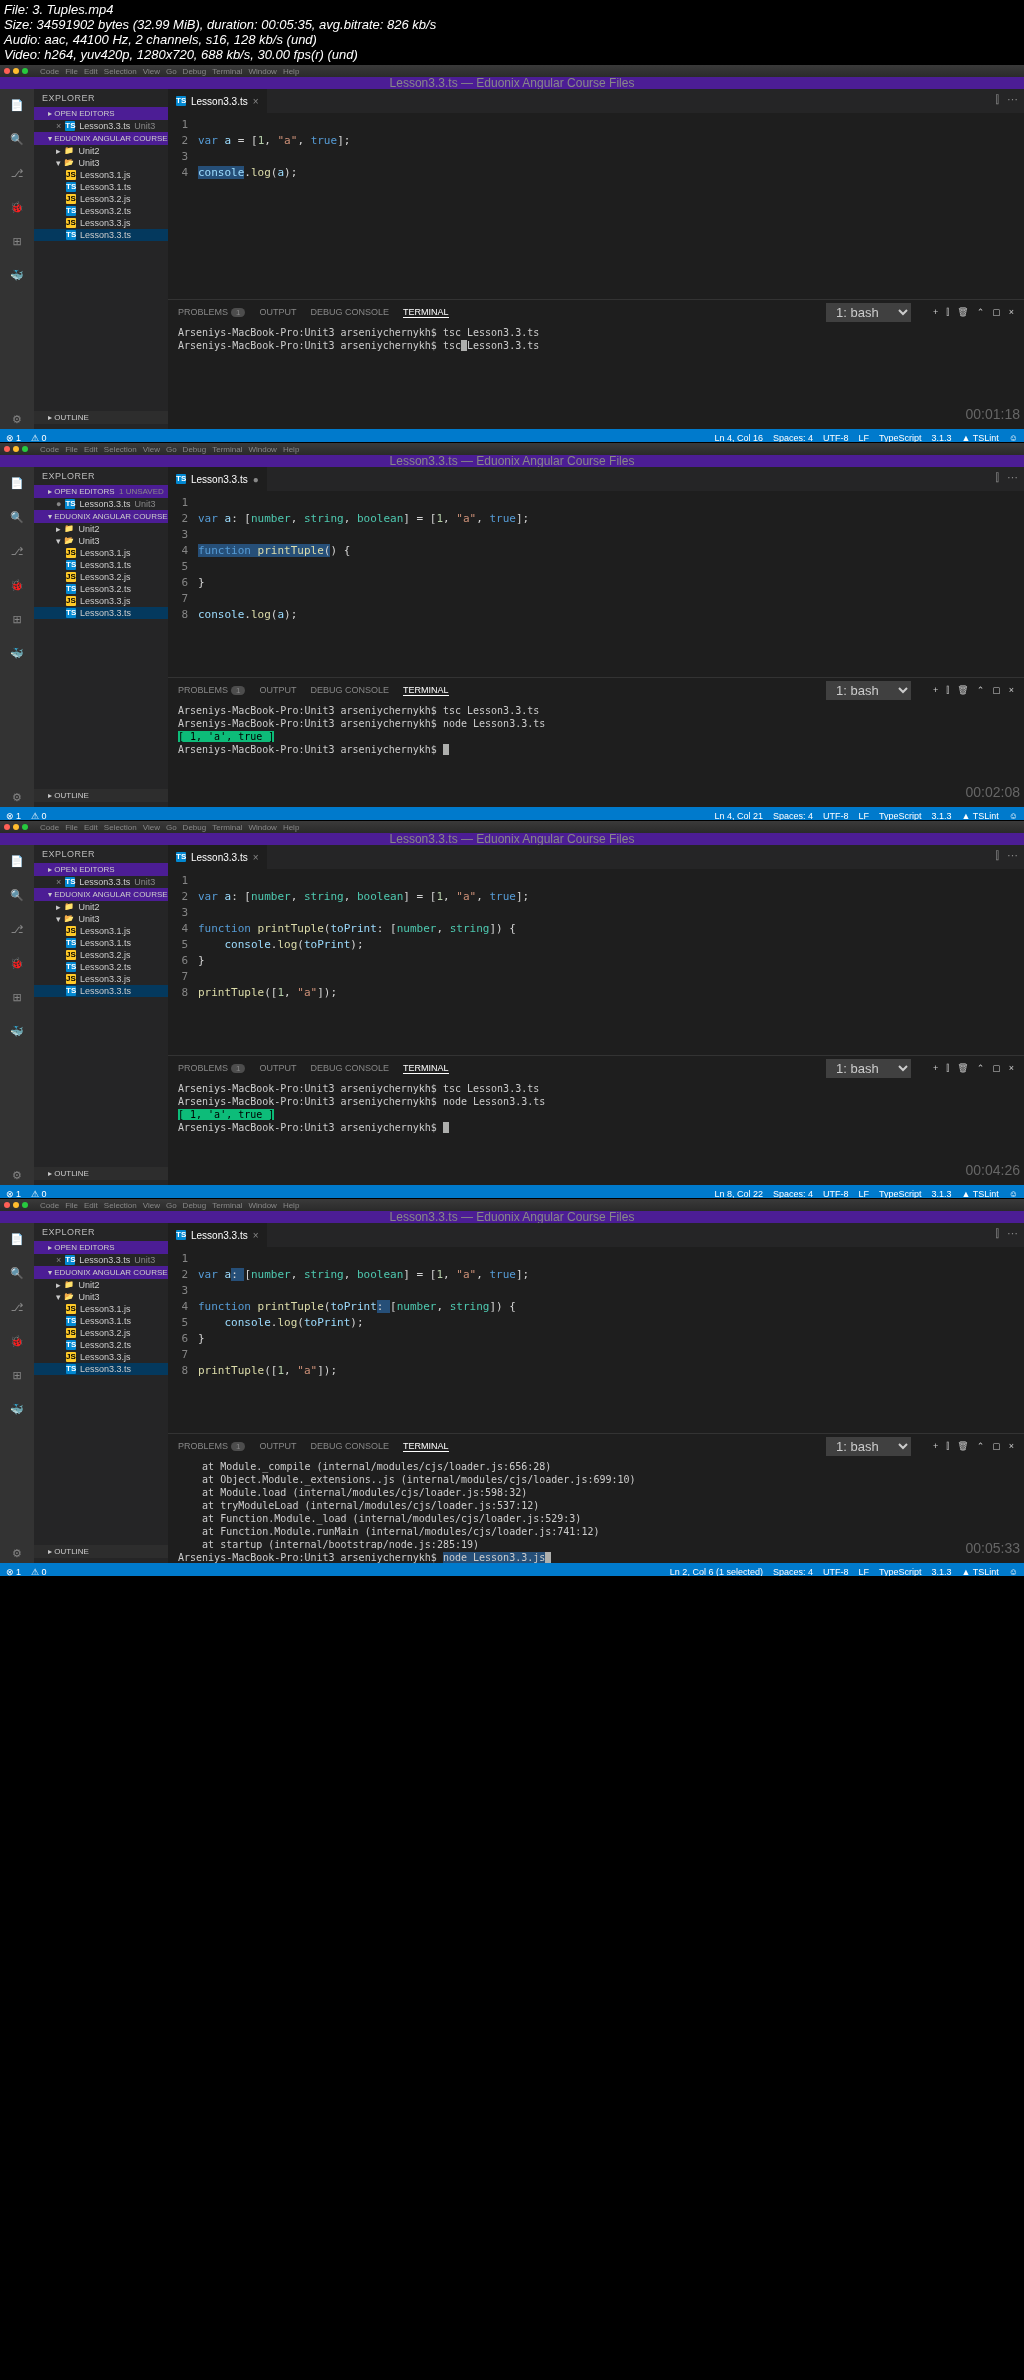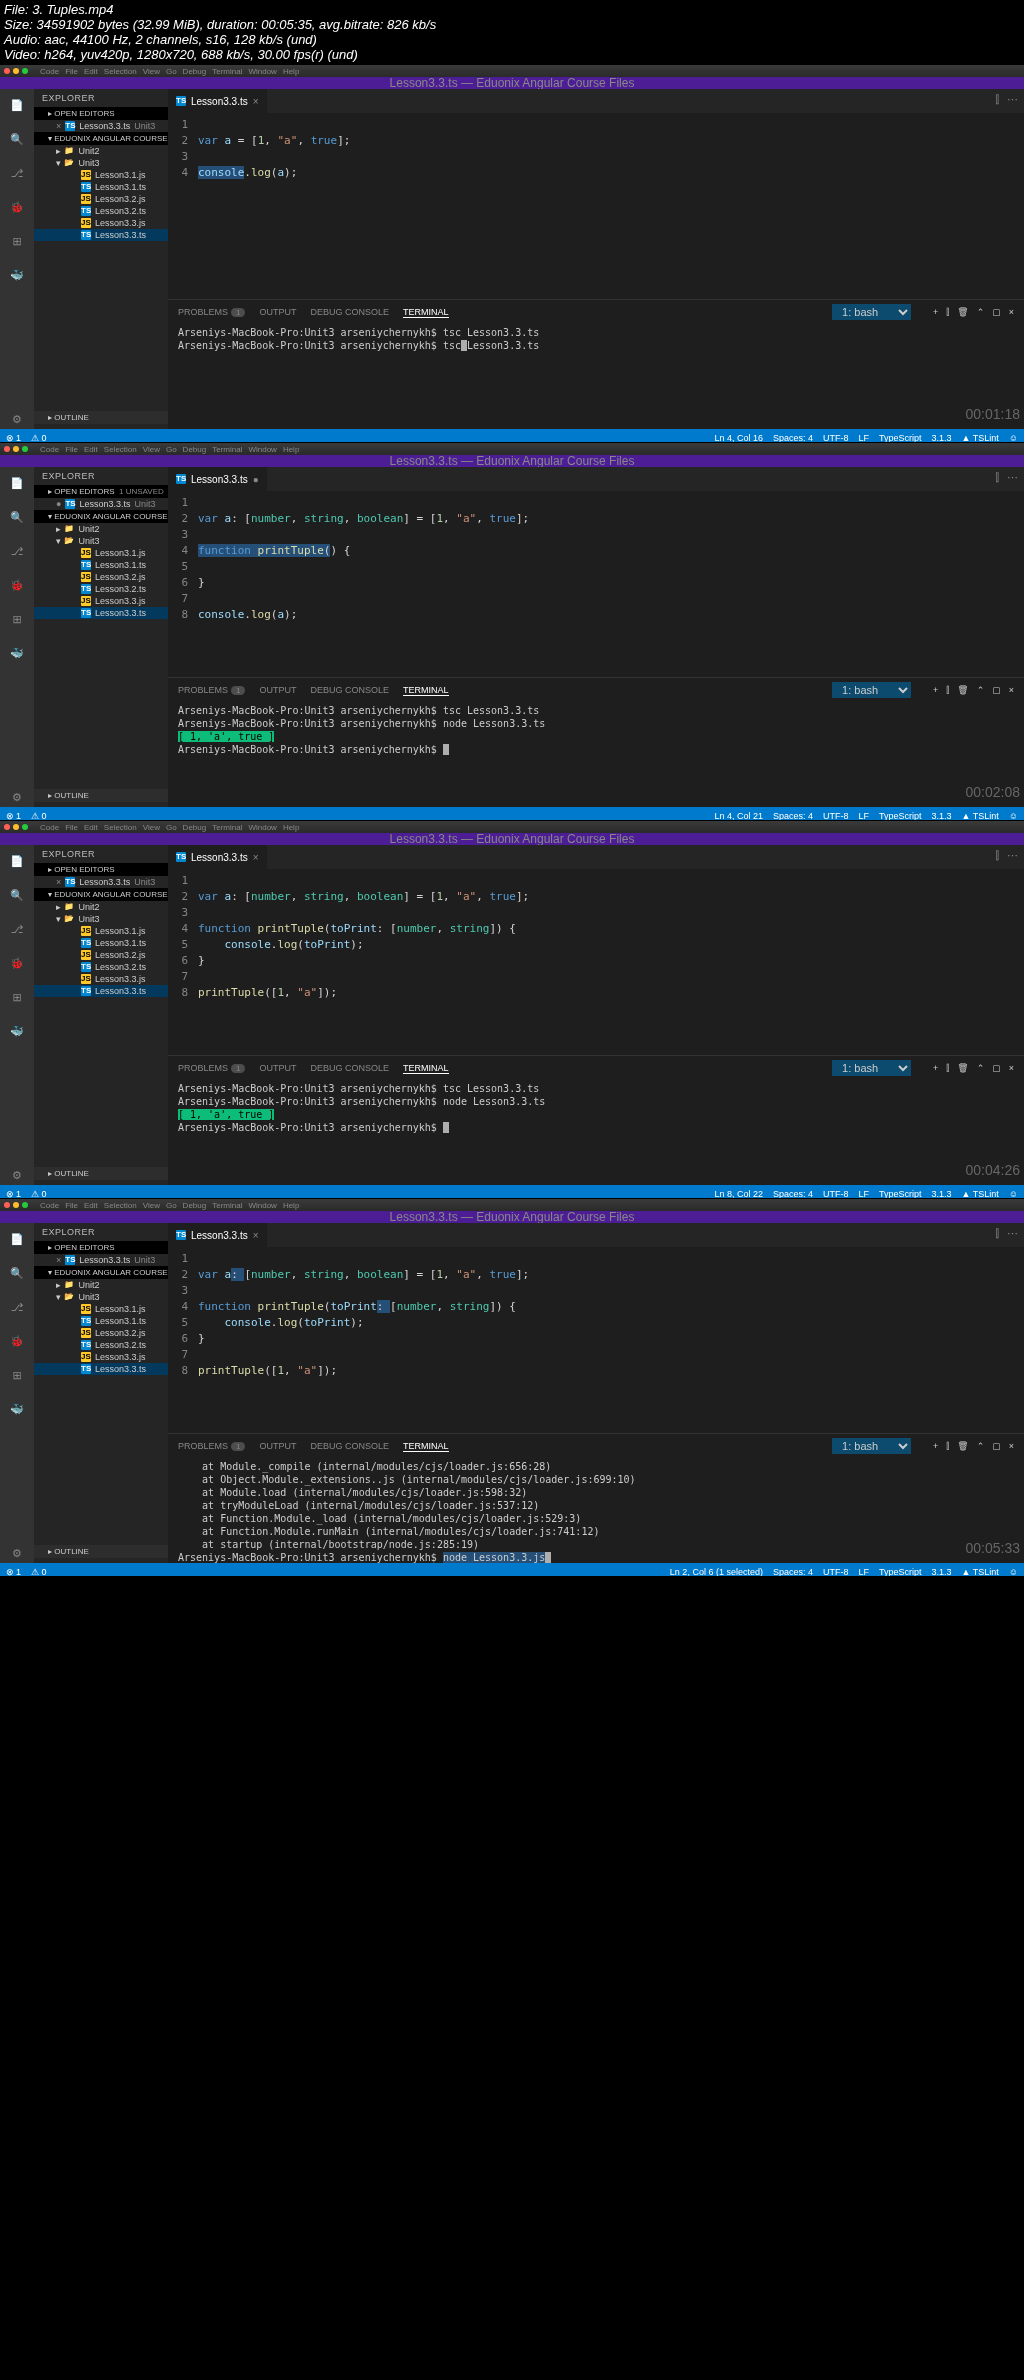--- a/index.html
+++ b/index.html
@@ -11,25 +11,25 @@
 .tl i { width:6px; height:6px; border-radius:50%; display:block; }
 .tl i:nth-child(1){background:#ff5f56;} .tl i:nth-child(2){background:#ffbd2e;} .tl i:nth-child(3){background:#27c93f;}
 .wintitle { height:12px; background:#4c1d95; font-size:12px; color:#888; text-align:center; line-height:12px; }
 .vsc { display:flex; height:340px; }
 .actbar { width:34px; background:#333; display:flex; flex-direction:column; align-items:center; padding-top:6px; gap:14px; }
 .actbar .ic { width:20px; height:20px; display:flex; align-items:center; justify-content:center; color:#858585; cursor:pointer; }
 .actbar .ic.active { color:#fff; }
 .actbar .spacer { flex:1; }
 .sidebar { width:134px; background:#252526; color:#ccc; font-size:9px; overflow:hidden; }
 .sidebar .hdr { padding:4px 8px; font-size:9px; color:#bbb; text-transform:uppercase; letter-spacing:.5px; }
-.sidebar .sec { padding:2px 8px 2px 14px; font-size:8px; color:#ccc; background:#000000; text-transform:uppercase; cursor:pointer; white-space:nowrap; overflow:hidden; }
+.sidebar .sec { padding:2px 8px 2px 14px; font-size:8px; color:#ccc; background:#4c1d95; text-transform:uppercase; cursor:pointer; white-space:nowrap; overflow:hidden; }
 .sidebar .item { padding:1px 4px 1px 22px; display:flex; align-items:center; gap:4px; cursor:pointer; white-space:nowrap; }
 .sidebar .item.sel { background:#04395e; }
 .sidebar .item.fold { }
-.sidebar .item.sub { padding-left:47px; }
+.sidebar .item.sub { padding-left:32px; }
 .fi { width:10px; height:10px; display:inline-block; text-align:left; font-size:8px; font-weight:bold; border-radius:1px; line-height:10px; }
 .fi.ts { background:#0288d1; color:#fff; }
 .fi.js { background:#ffca28; color:#000; }
 .fi.fold { color:#dcb67a; }
 .editor { flex:1; display:flex; flex-direction:column; background:#1e1e1e; position:relative; }
 .tabs { height:24px; background:#252526; display:flex; align-items:center; }
 .tab { height:24px; padding:0 8px; background:#1e1e1e; display:flex; align-items:center; gap:5px; font-size:10px; color:#fff; }
 .tab .cl { color:#888; cursor:pointer; }
 .tabact { position:absolute; right:6px; top:4px; display:flex; gap:8px; color:#888; }
 .code { flex:1; display:flex; font-family:Menlo,Consolas,monospace; font-size:11px; line-height:16px; overflow:hidden; }
@@ -38,21 +38,21 @@
 .src { flex:1; padding-top:4px; color:#d4d4d4; white-space:pre; }
 .src div { height:16px; }
 .kw { color:#569cd6; } .fn { color:#dcdcaa; } .ty { color:#4ec9b0; } .str { color:#ce9178; } .num { color:#b5cea8; } .id { color:#9cdcfe; }
 .selbg { background:#264f78; }
 .panel { height:130px; border-top:1px solid #333; display:flex; flex-direction:column;margin-top:12px; }
 .ptabs { height:24px; display:flex; align-items:center; padding:0 10px; gap:14px; font-size:9px; color:#888; }
 .ptabs .pt { cursor:pointer; display:flex; align-items:center; gap:3px; }
 .ptabs .pt.act { color:#fff; border-bottom:1px solid #fff; }
 .badge { background:#4d4d4d; border-radius:7px; padding:0 5px; font-size:8px; }
 .ptabs .pspacer { flex:1; }
-.psel { background:#0c4a6e; color:#ccc; padding:1px 16px 1px 6px; font-size:11px; border:none; }
+.psel { background:#404040; color:#ccc; padding:1px 16px 1px 6px; font-size:13px; border:none; }
 .picons { display:flex; gap:8px; color:#ccc; margin-left:8px; }
 .picons span { cursor:pointer; }
 .term { flex:1; font-family:Menlo,Consolas,monospace; font-size:10px; line-height:13px; padding:2px 10px; color:#ccc; white-space:pre-wrap; overflow:hidden; }
 .term .out { background:#0dbc79; color:#000; }
 .term .cur { background:#aeafad; color:#1e1e1e; }
 .status { height:18px; background:#007acc; display:flex; align-items:center; font-size:9px; color:#fff; padding:0 6px; gap:10px; }
 .status .sp { flex:1; }
 .ol { position:absolute; bottom:18px; left:34px; width:134px; background:#2d2d2d; font-size:8px; color:#ccc; padding:2px 8px 2px 14px; text-transform:uppercase; cursor:pointer; }
 .timestamp { position:absolute; right:4px; bottom:20px; font-size:14px; color:#666;margin-top:36px; }
 </style>

